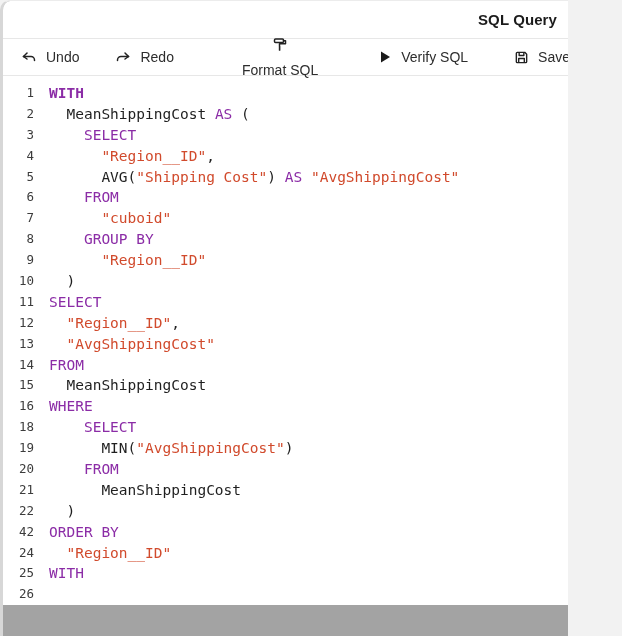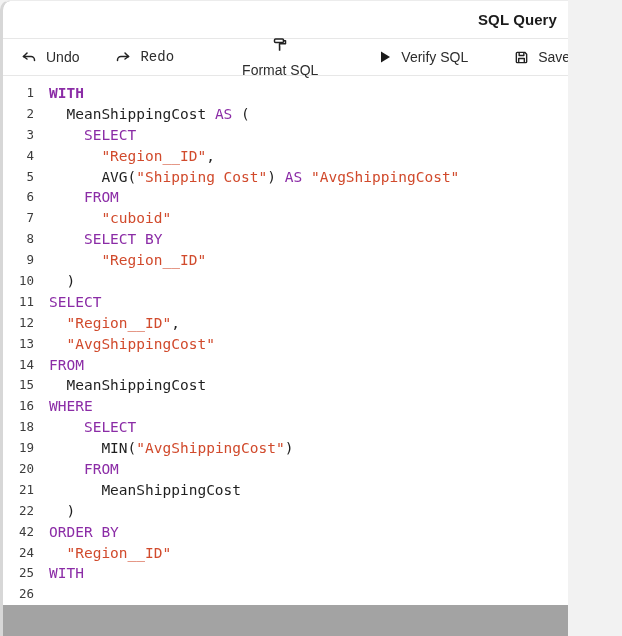--- a/index.html
+++ b/index.html
@@ -49,21 +49,21 @@
     background: transparent;
     font-family: "Liberation Sans", sans-serif;
     font-size: 14px;
     color: #2d2d2d;
     cursor: pointer;
     padding: 4px 2px;
     white-space: nowrap;
   }
   .tb-btn svg { display: block; }
   #btn-undo   { margin-left: 16px; }
-  #btn-redo   { margin-left: 32px; font-family: Liberation Mono, monospace; }
+  #btn-redo   { margin-left: 32px; }
   #btn-format { margin-left: 64px; flex-direction: column; }
   #btn-verify { margin-left: 56px; text-align: center; }
   #btn-save   { margin-left: 42px; }
 
   
   .editor {
     padding-top: 7px;
     background: #ffffff;
     font-family: "DejaVu Sans Mono", "Liberation Mono", monospace;
   }
@@ -154,21 +154,21 @@
   </div>
 
   <div class="editor" id="editor">
       <div class="code-line"><span class="gutter">1</span><span class="code-text"><span style="color: rgb(139, 44, 166); font-weight: bold;">WITH</span></span></div>
       <div class="code-line"><span class="gutter">2</span><span class="code-text"><span style="color: rgb(31, 31, 31);">  MeanShippingCost </span><span style="color: rgb(139, 44, 166);">AS</span><span style="color: rgb(31, 31, 31);"> (</span></span></div>
       <div class="code-line"><span class="gutter">3</span><span class="code-text"><span style="color: rgb(31, 31, 31);">    </span><span style="color: rgb(139, 44, 166);">SELECT</span></span></div>
       <div class="code-line"><span class="gutter">4</span><span class="code-text"><span style="color: rgb(31, 31, 31);">      </span><span style="color: rgb(209, 74, 44);">"Region__ID"</span><span style="color: rgb(31, 31, 31);">,</span></span></div>
       <div class="code-line"><span class="gutter">5</span><span class="code-text"><span style="color: rgb(31, 31, 31);">      AVG(</span><span style="color: rgb(209, 74, 44);">"Shipping Cost"</span><span style="color: rgb(31, 31, 31);">) </span><span style="color: rgb(139, 44, 166);">AS</span><span style="color: rgb(31, 31, 31);"> </span><span style="color: rgb(209, 74, 44);">"AvgShippingCost"</span></span></div>
       <div class="code-line"><span class="gutter">6</span><span class="code-text"><span style="color: rgb(31, 31, 31);">    </span><span style="color: rgb(139, 44, 166);">FROM</span></span></div>
       <div class="code-line"><span class="gutter">7</span><span class="code-text"><span style="color: rgb(31, 31, 31);">      </span><span style="color: rgb(209, 74, 44);">"cuboid"</span></span></div>
-      <div class="code-line"><span class="gutter">8</span><span class="code-text"><span style="color: rgb(31, 31, 31);">    </span><span style="color: rgb(139, 44, 166);">SELECT BY</span></span></div>
+      <div class="code-line"><span class="gutter">8</span><span class="code-text"><span style="color: rgb(31, 31, 31);">    </span><span style="color: rgb(139, 44, 166);">GROUP BY</span></span></div>
       <div class="code-line"><span class="gutter">9</span><span class="code-text"><span style="color: rgb(31, 31, 31);">      </span><span style="color: rgb(209, 74, 44);">"Region__ID"</span></span></div>
       <div class="code-line"><span class="gutter">10</span><span class="code-text"><span style="color: rgb(31, 31, 31);">  )</span></span></div>
       <div class="code-line"><span class="gutter">11</span><span class="code-text"><span style="color: rgb(139, 44, 166);">SELECT</span></span></div>
       <div class="code-line"><span class="gutter">12</span><span class="code-text"><span style="color: rgb(31, 31, 31);">  </span><span style="color: rgb(209, 74, 44);">"Region__ID"</span><span style="color: rgb(31, 31, 31);">,</span></span></div>
       <div class="code-line"><span class="gutter">13</span><span class="code-text"><span style="color: rgb(31, 31, 31);">  </span><span style="color: rgb(209, 74, 44);">"AvgShippingCost"</span></span></div>
       <div class="code-line"><span class="gutter">14</span><span class="code-text"><span style="color: rgb(139, 44, 166);">FROM</span></span></div>
       <div class="code-line"><span class="gutter">15</span><span class="code-text"><span style="color: rgb(31, 31, 31);">  MeanShippingCost</span></span></div>
       <div class="code-line"><span class="gutter">16</span><span class="code-text"><span style="color: rgb(139, 44, 166);">WHERE</span></span></div>
       <div class="code-line"><span class="gutter">18</span><span class="code-text"><span style="color: rgb(31, 31, 31);">    </span><span style="color: rgb(139, 44, 166);">SELECT</span></span></div>
       <div class="code-line"><span class="gutter">19</span><span class="code-text"><span style="color: rgb(31, 31, 31); text-align: right;">      MIN(</span><span style="color: rgb(209, 74, 44);">"AvgShippingCost"</span><span style="color: rgb(31, 31, 31);">)</span></span></div>

